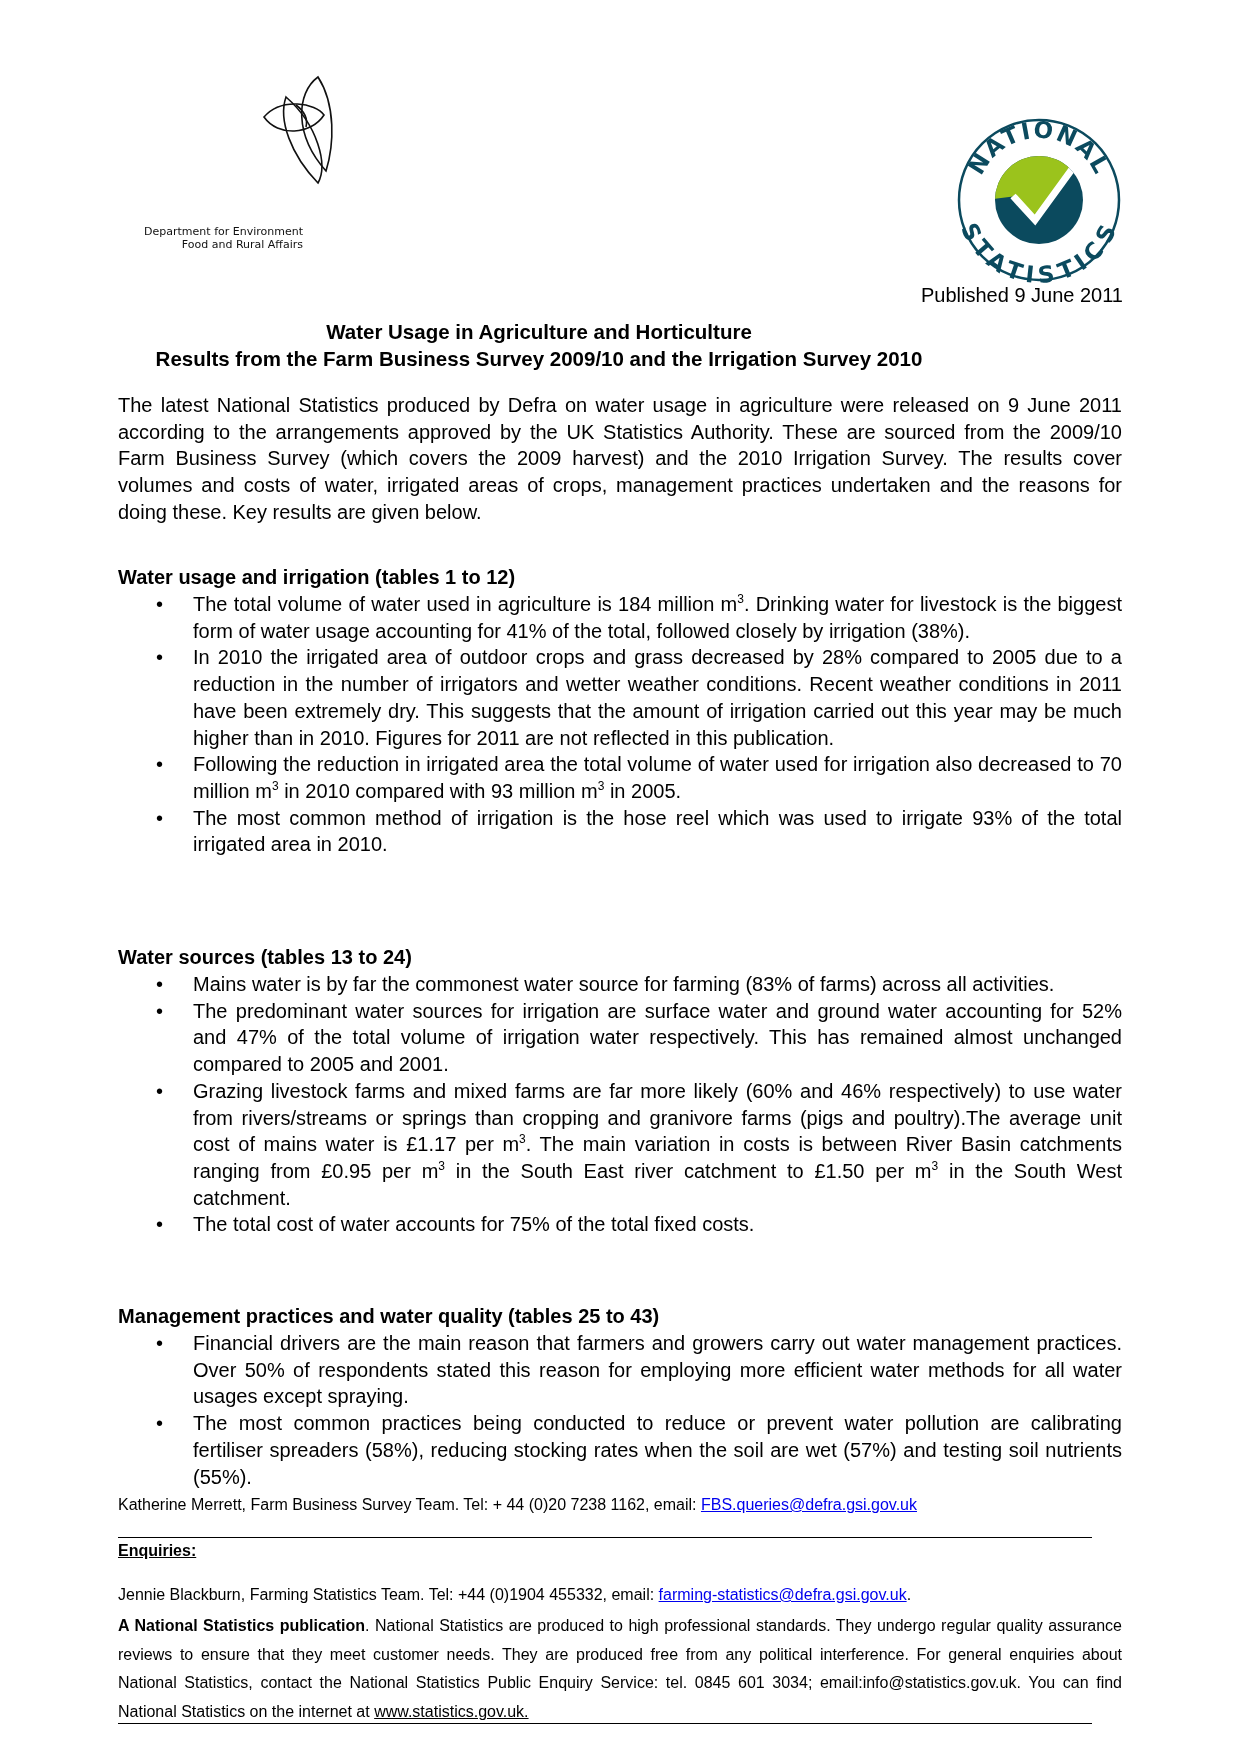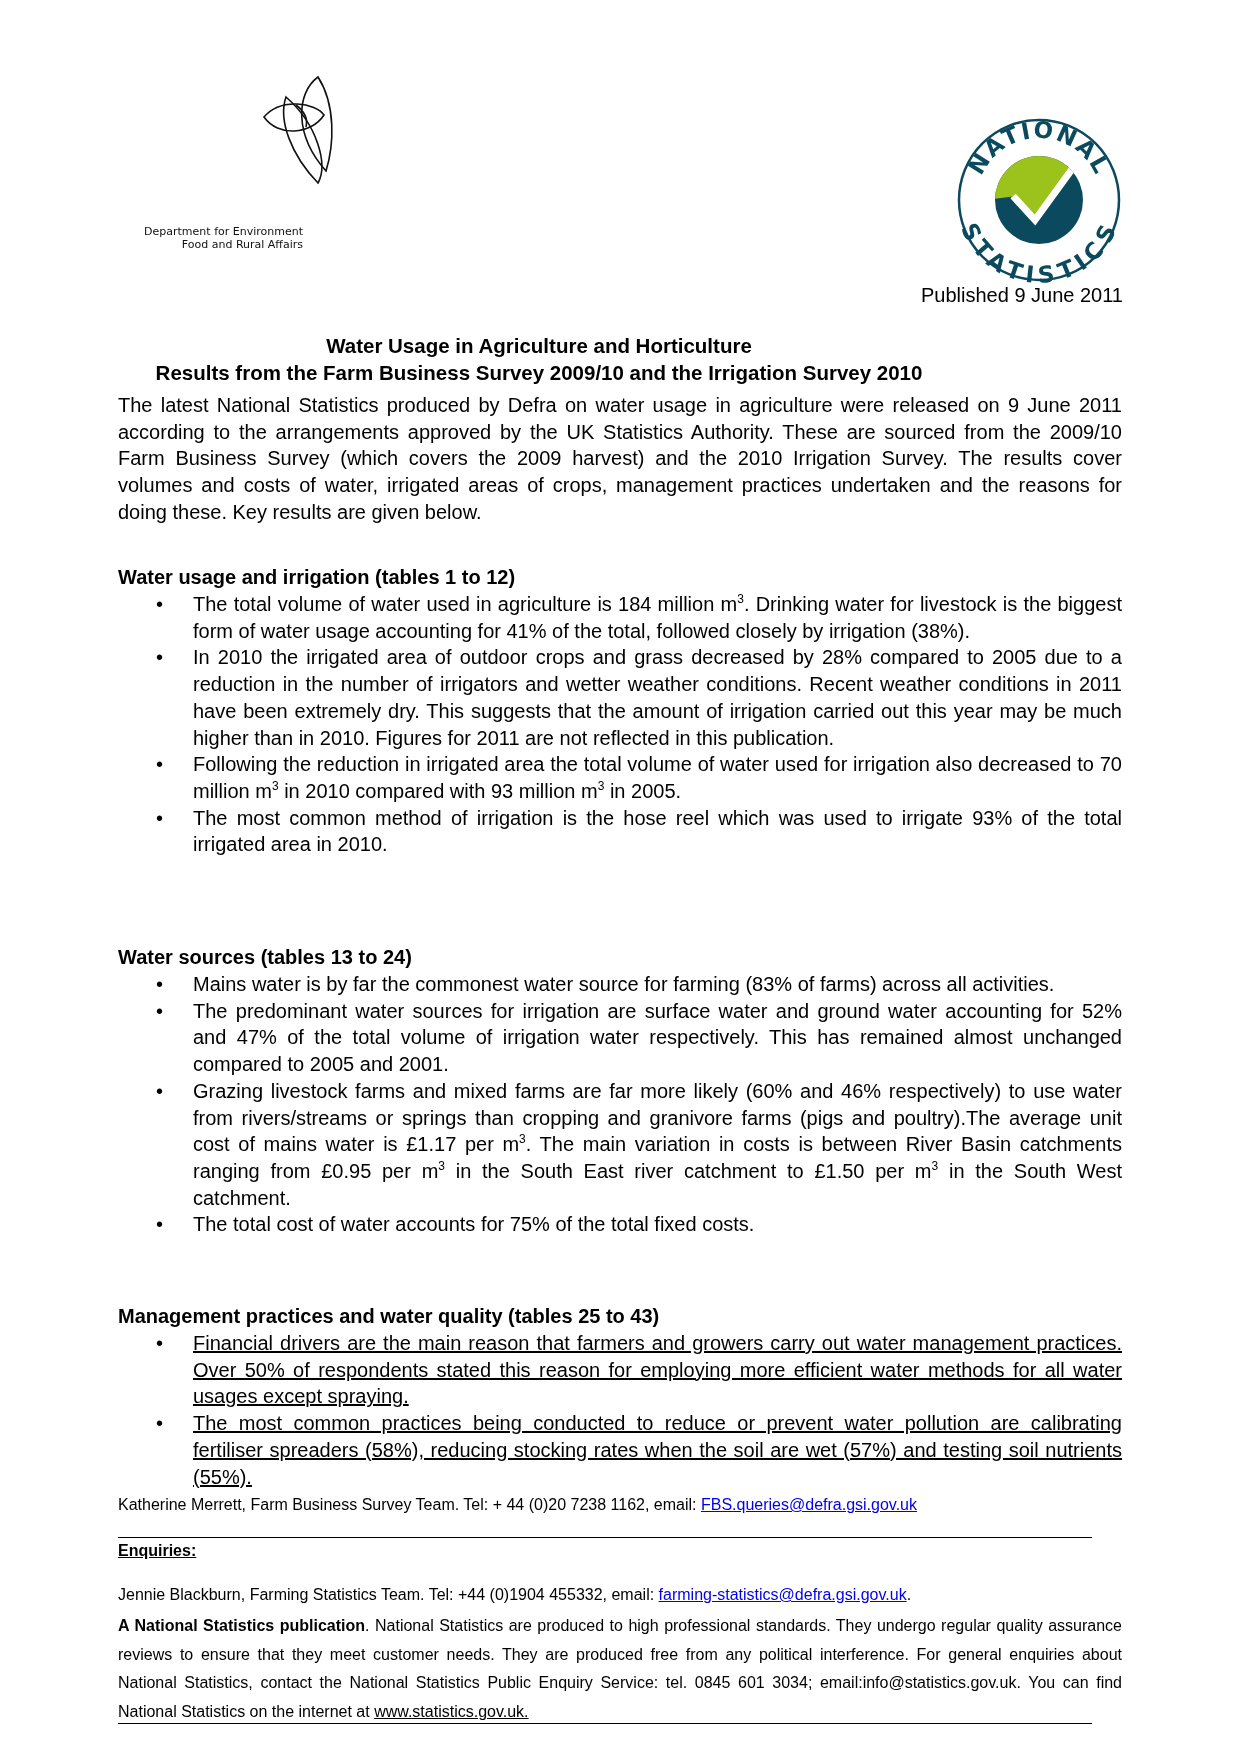--- a/index.html
+++ b/index.html
@@ -24,21 +24,21 @@
   }
   #defra-sub span { display: block; }
 
   
   #ns-logo { left: 955px; top: 100px; width: 168px; height: 200px; }
 
   #published {
     right: 118px; top: 283px; font-size: 20px; line-height: 24px;
   }
   #title {
-    left: 0; width: 1078px; top: 332px; text-align: center;
+    left: 0; width: 1078px; top: 318px; text-align: center;
     font-weight: bold; font-size: 20.5px; line-height: 27px;
   }
   #title span { display: block; }
 
   .para {
     position: absolute; left: 118px; width: 1004px;
     font-size: 20px; line-height: 26.7px; text-align: justify;
   }
   .heading {
     position: absolute; left: 118px;
@@ -131,21 +131,21 @@
 
 <div class="heading" style="top:944px;">Water sources (tables 13 to 24)</div>
 <ul class="bullets" style="top:971px;">
   <li>Mains water is by far the commonest water source for farming (83% of farms) across all activities.</li>
   <li>The predominant water sources for irrigation are surface water and ground water accounting for 52% and 47% of the total volume of irrigation water respectively. This has remained almost unchanged compared to 2005 and 2001.</li>
   <li>Grazing livestock farms and mixed farms are far more likely (60% and 46% respectively) to use water from rivers/streams or springs than cropping and granivore farms (pigs and poultry).The average unit cost of mains water is £1.17 per m<sup>3</sup>. The main variation in costs is between River Basin catchments ranging from £0.95 per m<sup>3</sup> in the South East river catchment to £1.50 per m<sup>3</sup> in the South West catchment.</li>
   <li>The total cost of water accounts for 75% of the total fixed costs.</li>
 </ul>
 
 <div class="heading" style="top:1303px;">Management practices and water quality (tables 25 to 43)</div>
-<ul class="bullets" style="top:1330px;text-decoration:underline;">
+<ul class="bullets" style="top:1330px;">
   <li>Financial drivers are the main reason that farmers and growers carry out water management practices. Over 50% of respondents stated this reason for employing more efficient water methods for all water usages except spraying.</li>
   <li>The most common practices being conducted to reduce or prevent water pollution are calibrating fertiliser spreaders (58%), reducing stocking rates when the soil are wet (57%) and testing soil nutrients (55%).</li>
 </ul>
 
 <div class="rule" style="top:1537px;"></div>
 <div class="foot" style="top:1540px; font-weight:bold;text-decoration:underline;">Enquiries:</div>
 <div class="foot" style="top:1494px;">
   <span>Katherine Merrett, Farm Business Survey Team. Tel: + 44 (0)20 7238 1162, email: </span><a href="#">FBS.queries@defra.gsi.gov.uk</a><span></span>
 </div>
 <div class="foot" style="top:1584px;">

